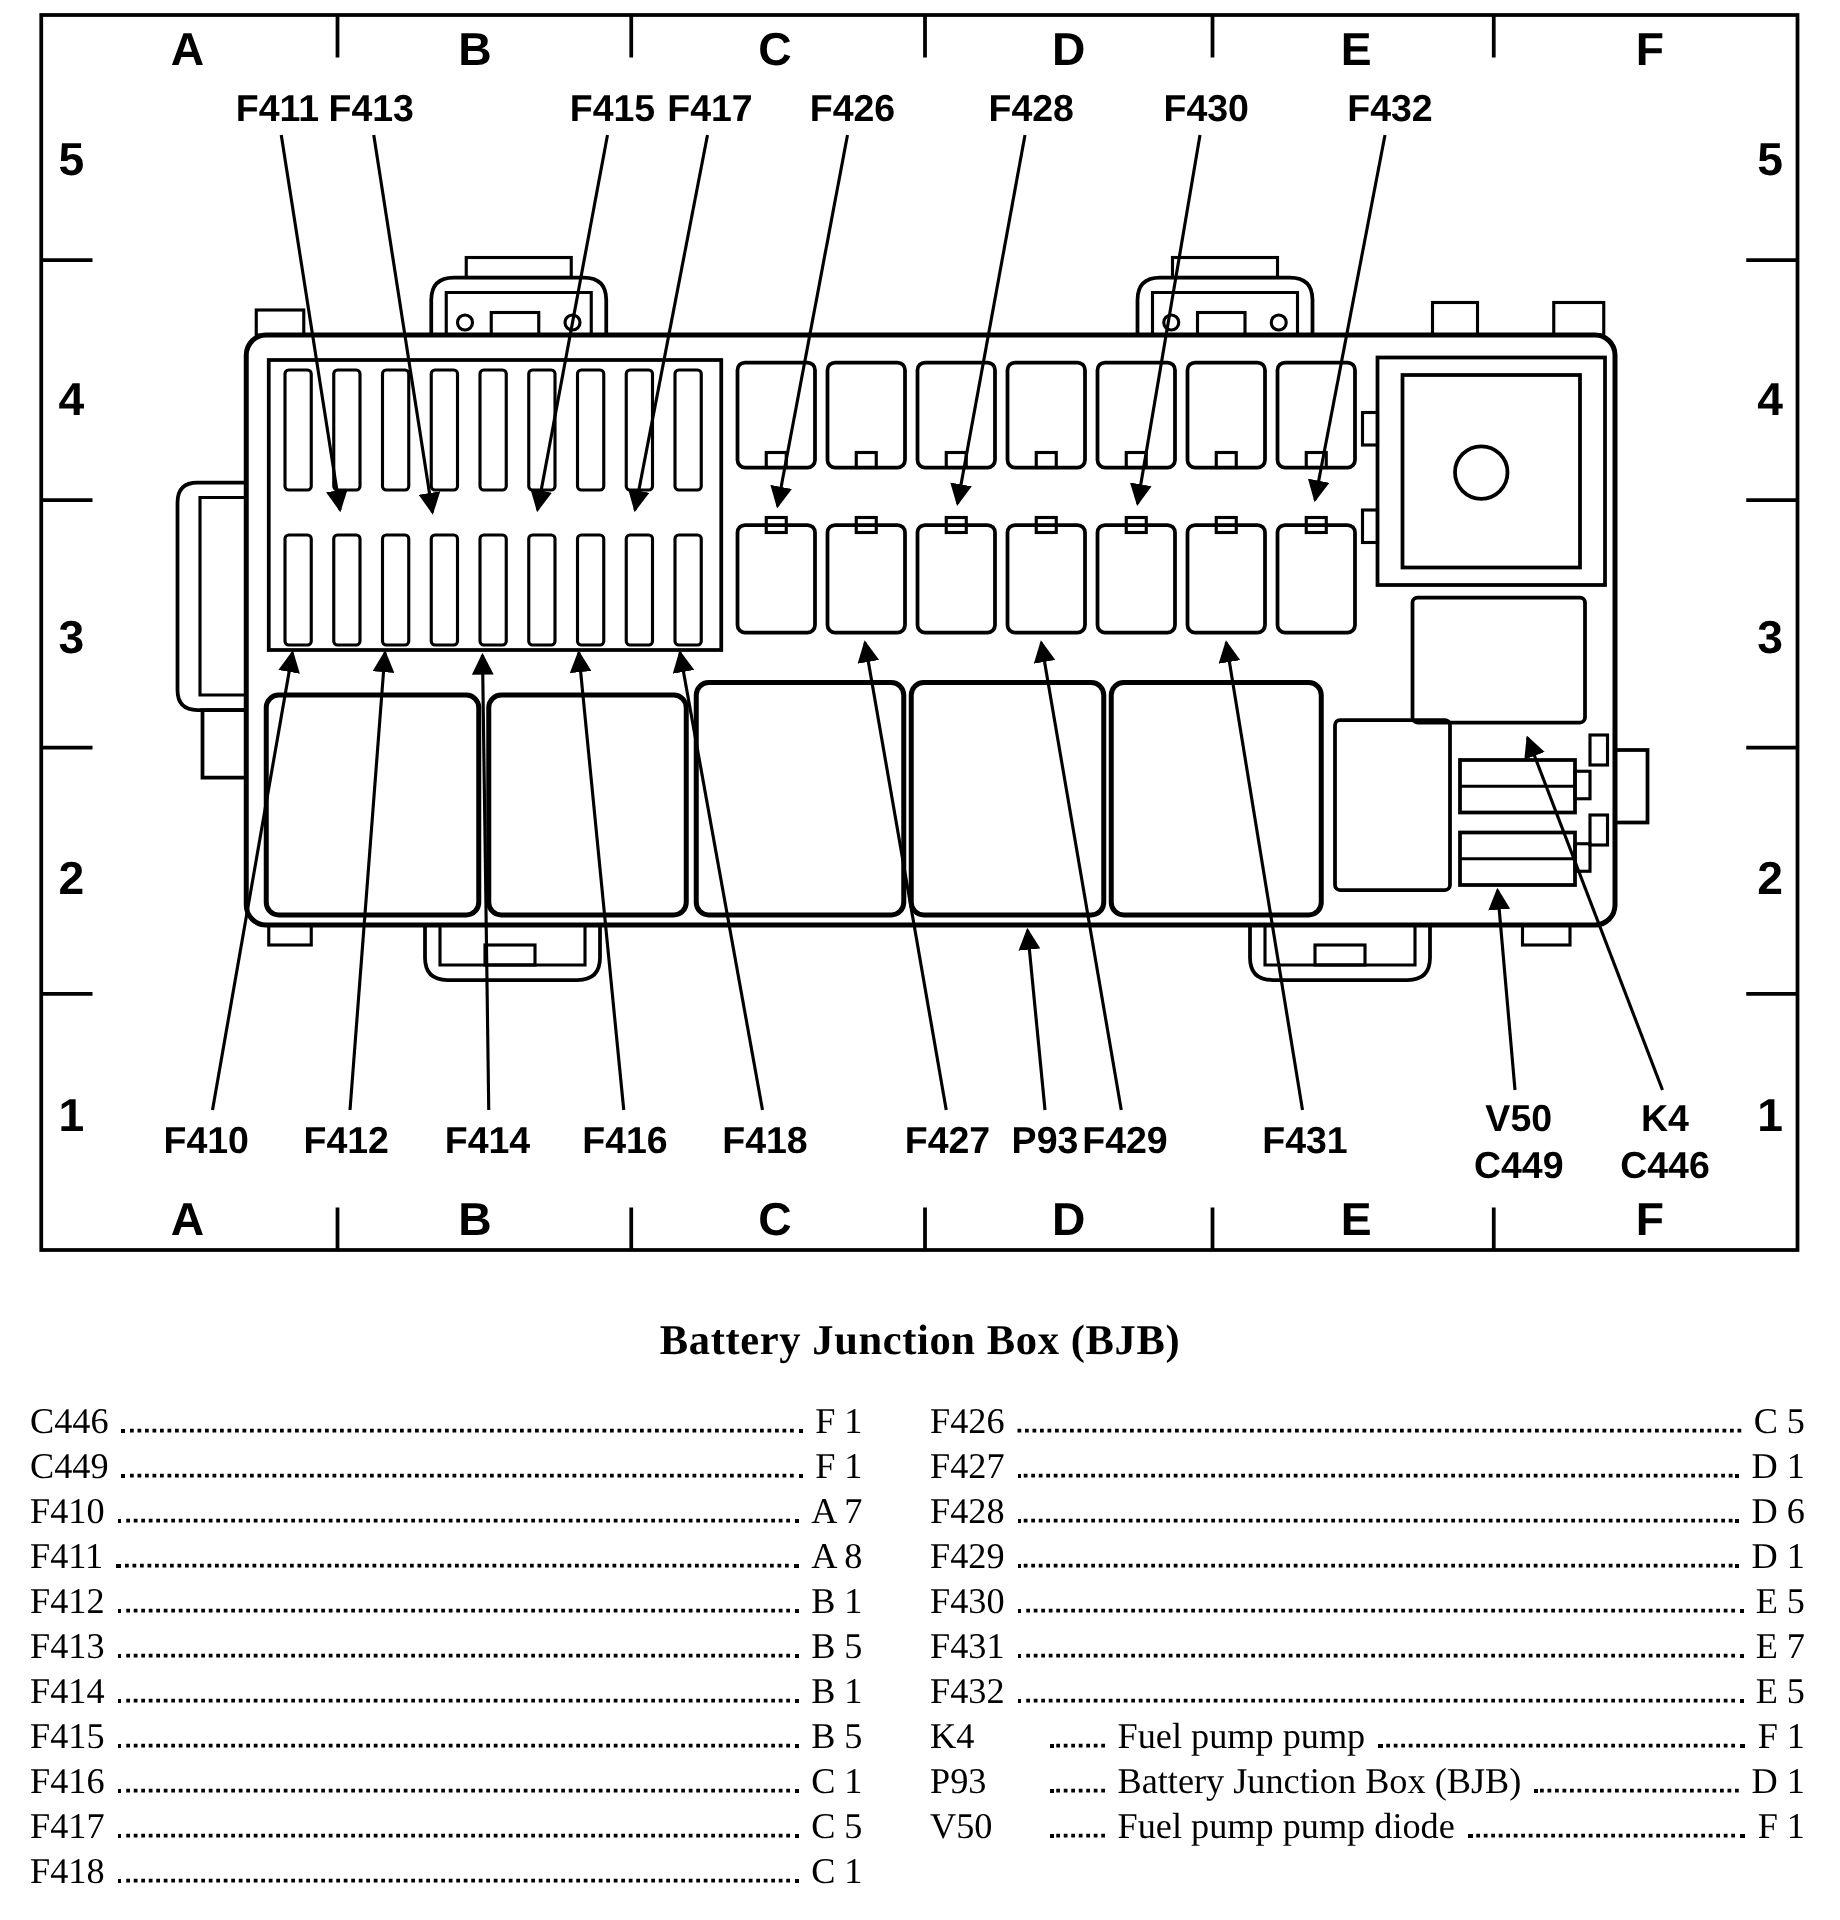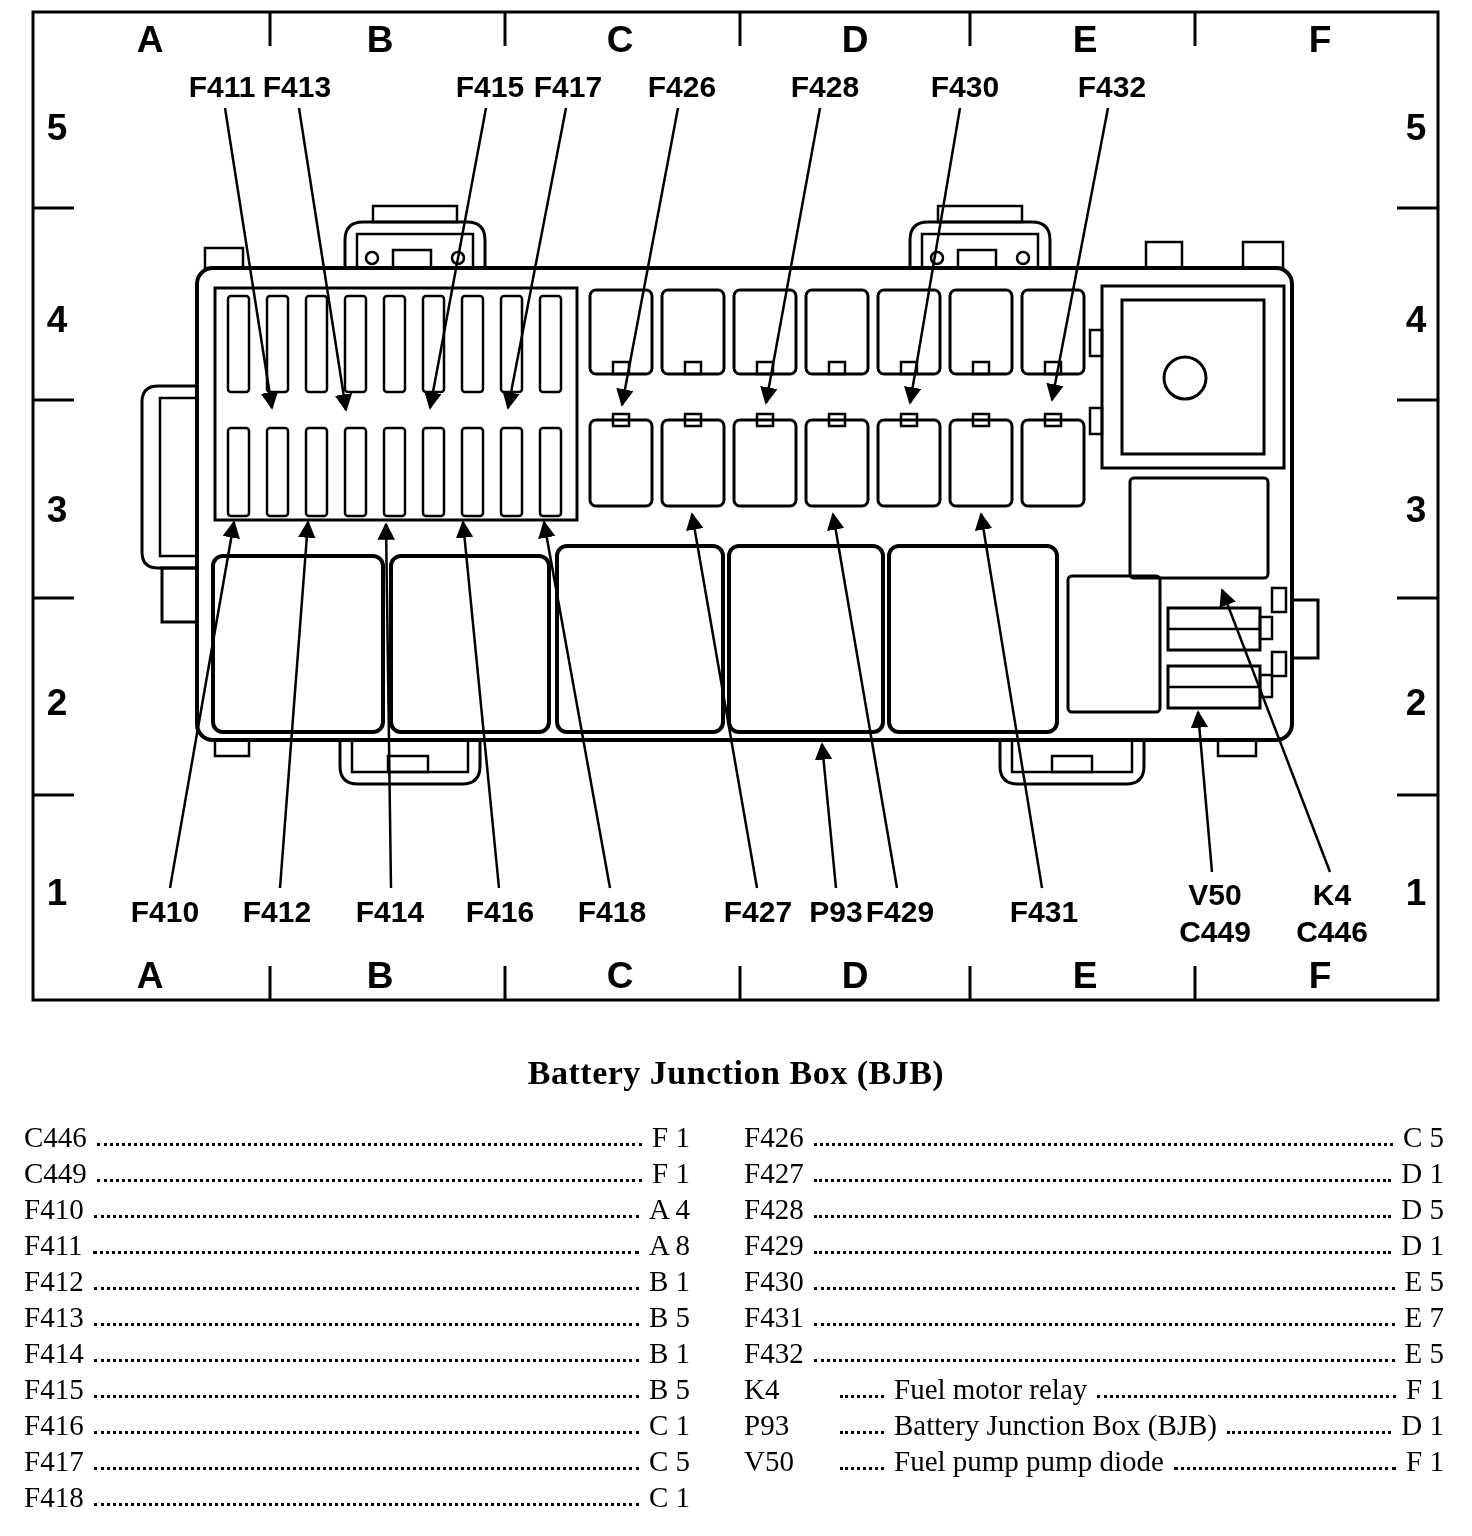--- a/index.html
+++ b/index.html
@@ -285,21 +285,21 @@
         <span class="lg-ref">F 1</span>
       </div>
     <div class="legend-row">
         <span class="lg-label">C449</span>
         <span class="leader"></span>
         <span class="lg-ref">F 1</span>
       </div>
     <div class="legend-row">
         <span class="lg-label">F410</span>
         <span class="leader"></span>
-        <span class="lg-ref">A 4</span>
+        <span class="lg-ref">A 7</span>
       </div>
     <div class="legend-row">
         <span class="lg-label">F411</span>
         <span class="leader"></span>
         <span class="lg-ref">A 8</span>
       </div>
     <div class="legend-row">
         <span class="lg-label">F412</span>
         <span class="leader"></span>
         <span class="lg-ref">B 1</span>
@@ -342,21 +342,21 @@
         <span class="lg-ref">C 5</span>
       </div>
     <div class="legend-row">
         <span class="lg-label">F427</span>
         <span class="leader"></span>
         <span class="lg-ref">D 1</span>
       </div>
     <div class="legend-row">
         <span class="lg-label">F428</span>
         <span class="leader"></span>
-        <span class="lg-ref">D 5</span>
+        <span class="lg-ref">D 6</span>
       </div>
     <div class="legend-row">
         <span class="lg-label">F429</span>
         <span class="leader"></span>
         <span class="lg-ref">D 1</span>
       </div>
     <div class="legend-row">
         <span class="lg-label">F430</span>
         <span class="leader"></span>
         <span class="lg-ref">E 5</span>
@@ -367,21 +367,21 @@
         <span class="lg-ref">E 7</span>
       </div>
     <div class="legend-row">
         <span class="lg-label">F432</span>
         <span class="leader"></span>
         <span class="lg-ref">E 5</span>
       </div>
     <div class="legend-row">
         <span class="lg-label w">K4</span>
         <span class="leader short"></span>
-        <span class="lg-desc">Fuel motor relay</span>
+        <span class="lg-desc">Fuel pump pump</span>
         <span class="leader"></span>
         <span class="lg-ref">F 1</span>
       </div>
     <div class="legend-row">
         <span class="lg-label w">P93</span>
         <span class="leader short"></span>
         <span class="lg-desc">Battery Junction Box (BJB)</span>
         <span class="leader"></span>
         <span class="lg-ref">D 1</span>
       </div>

